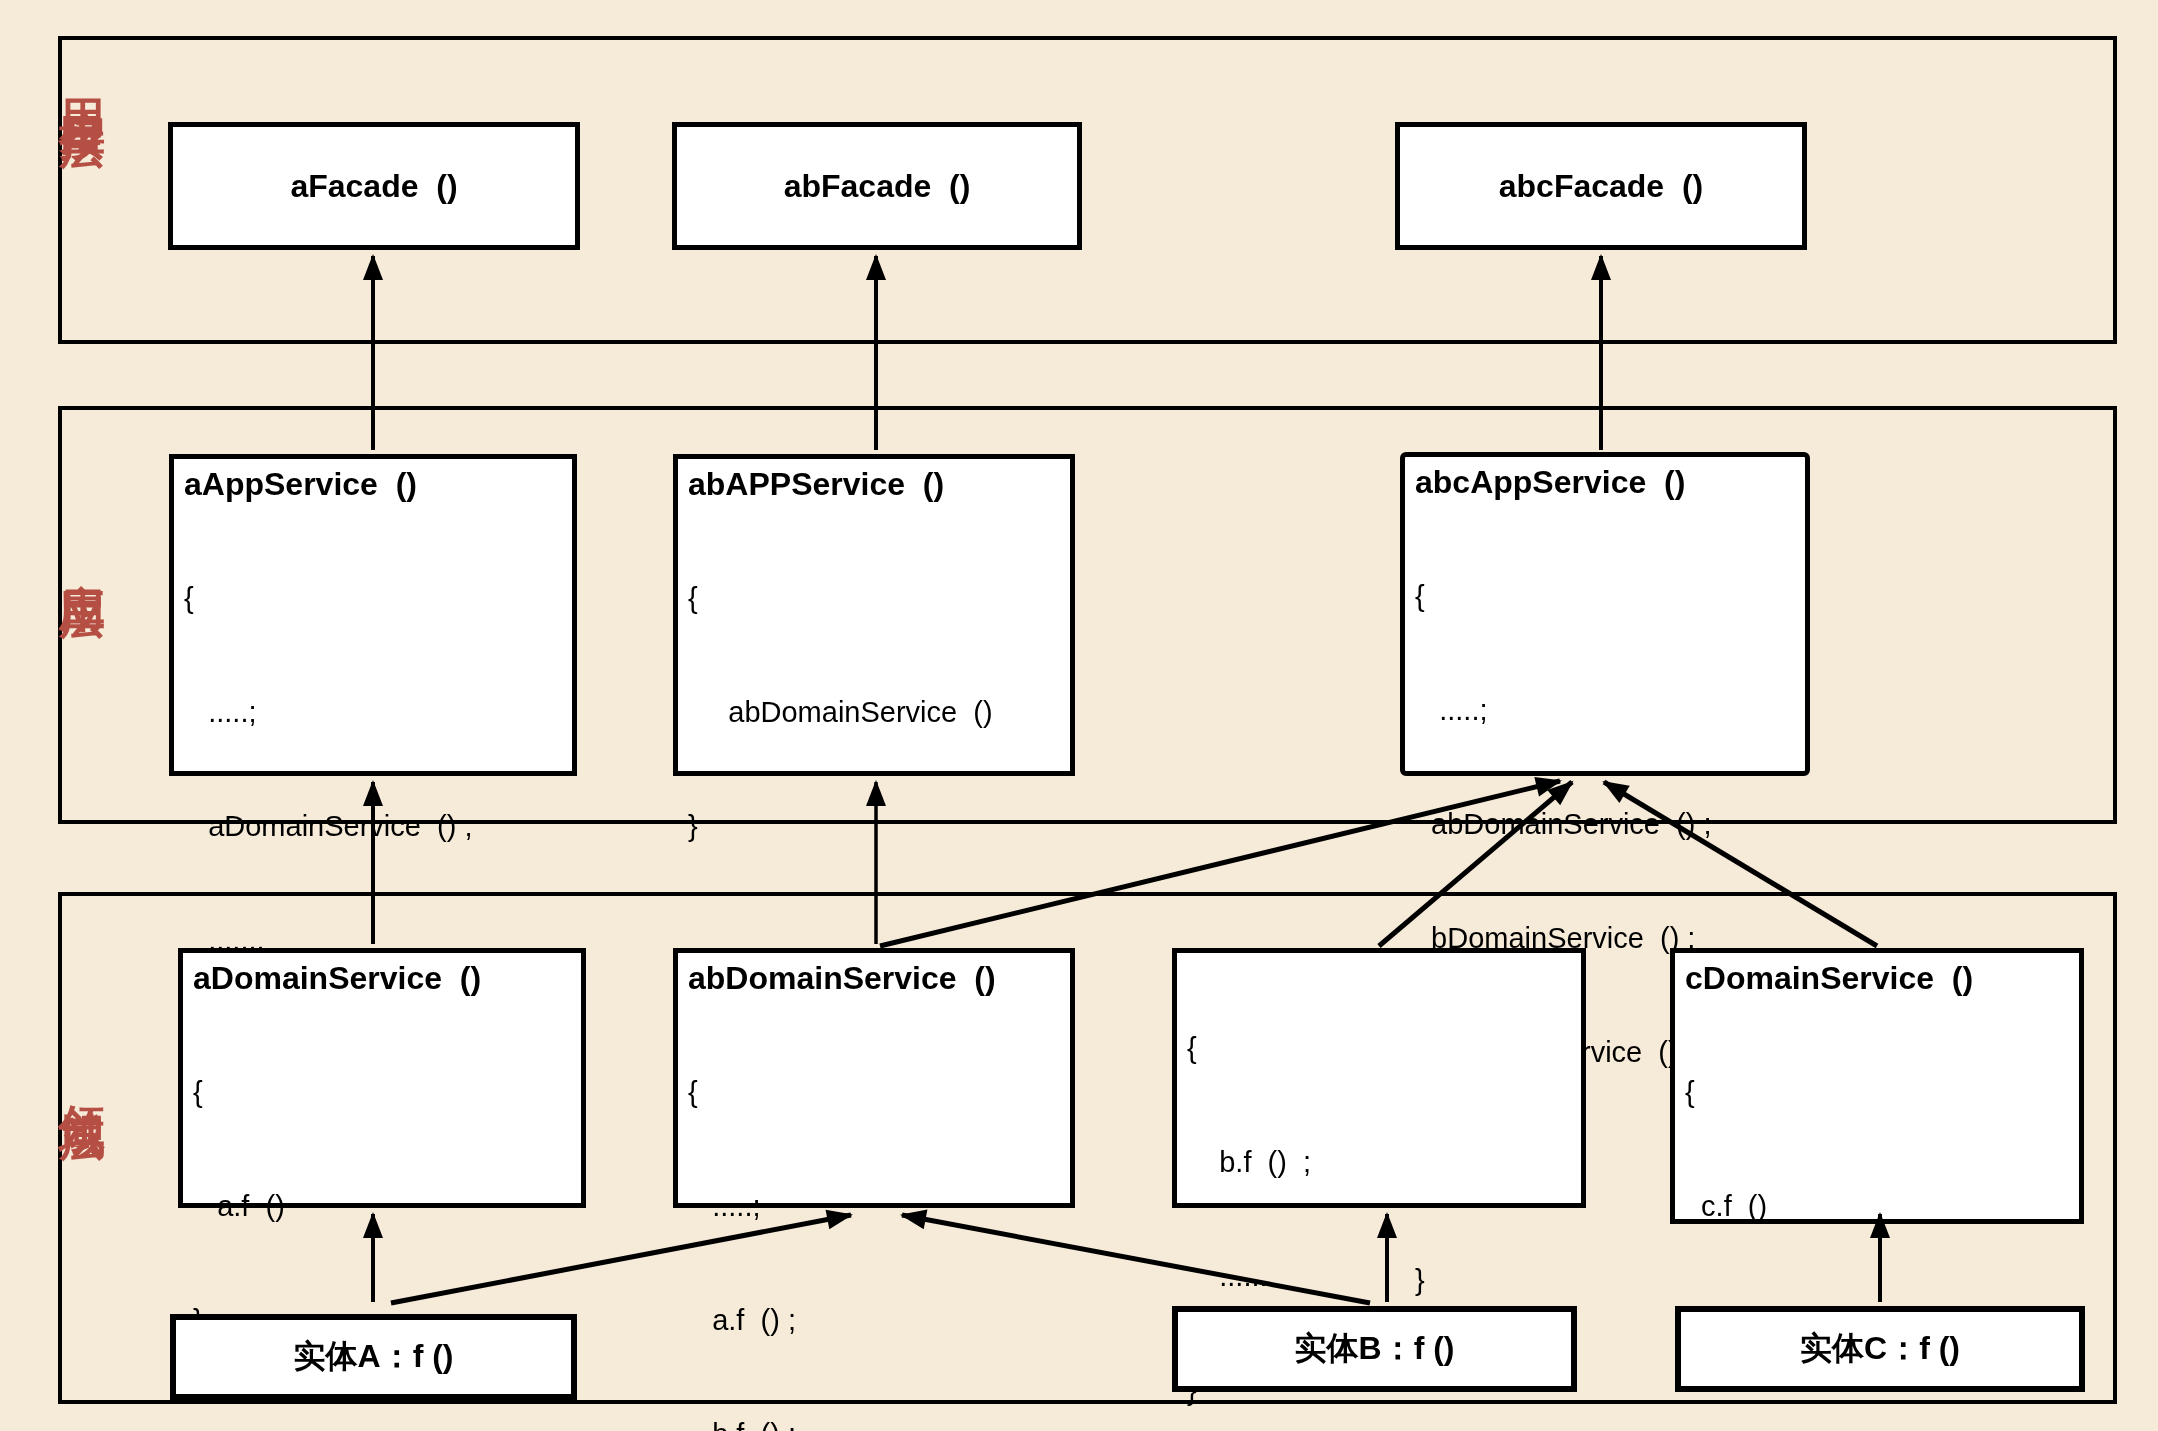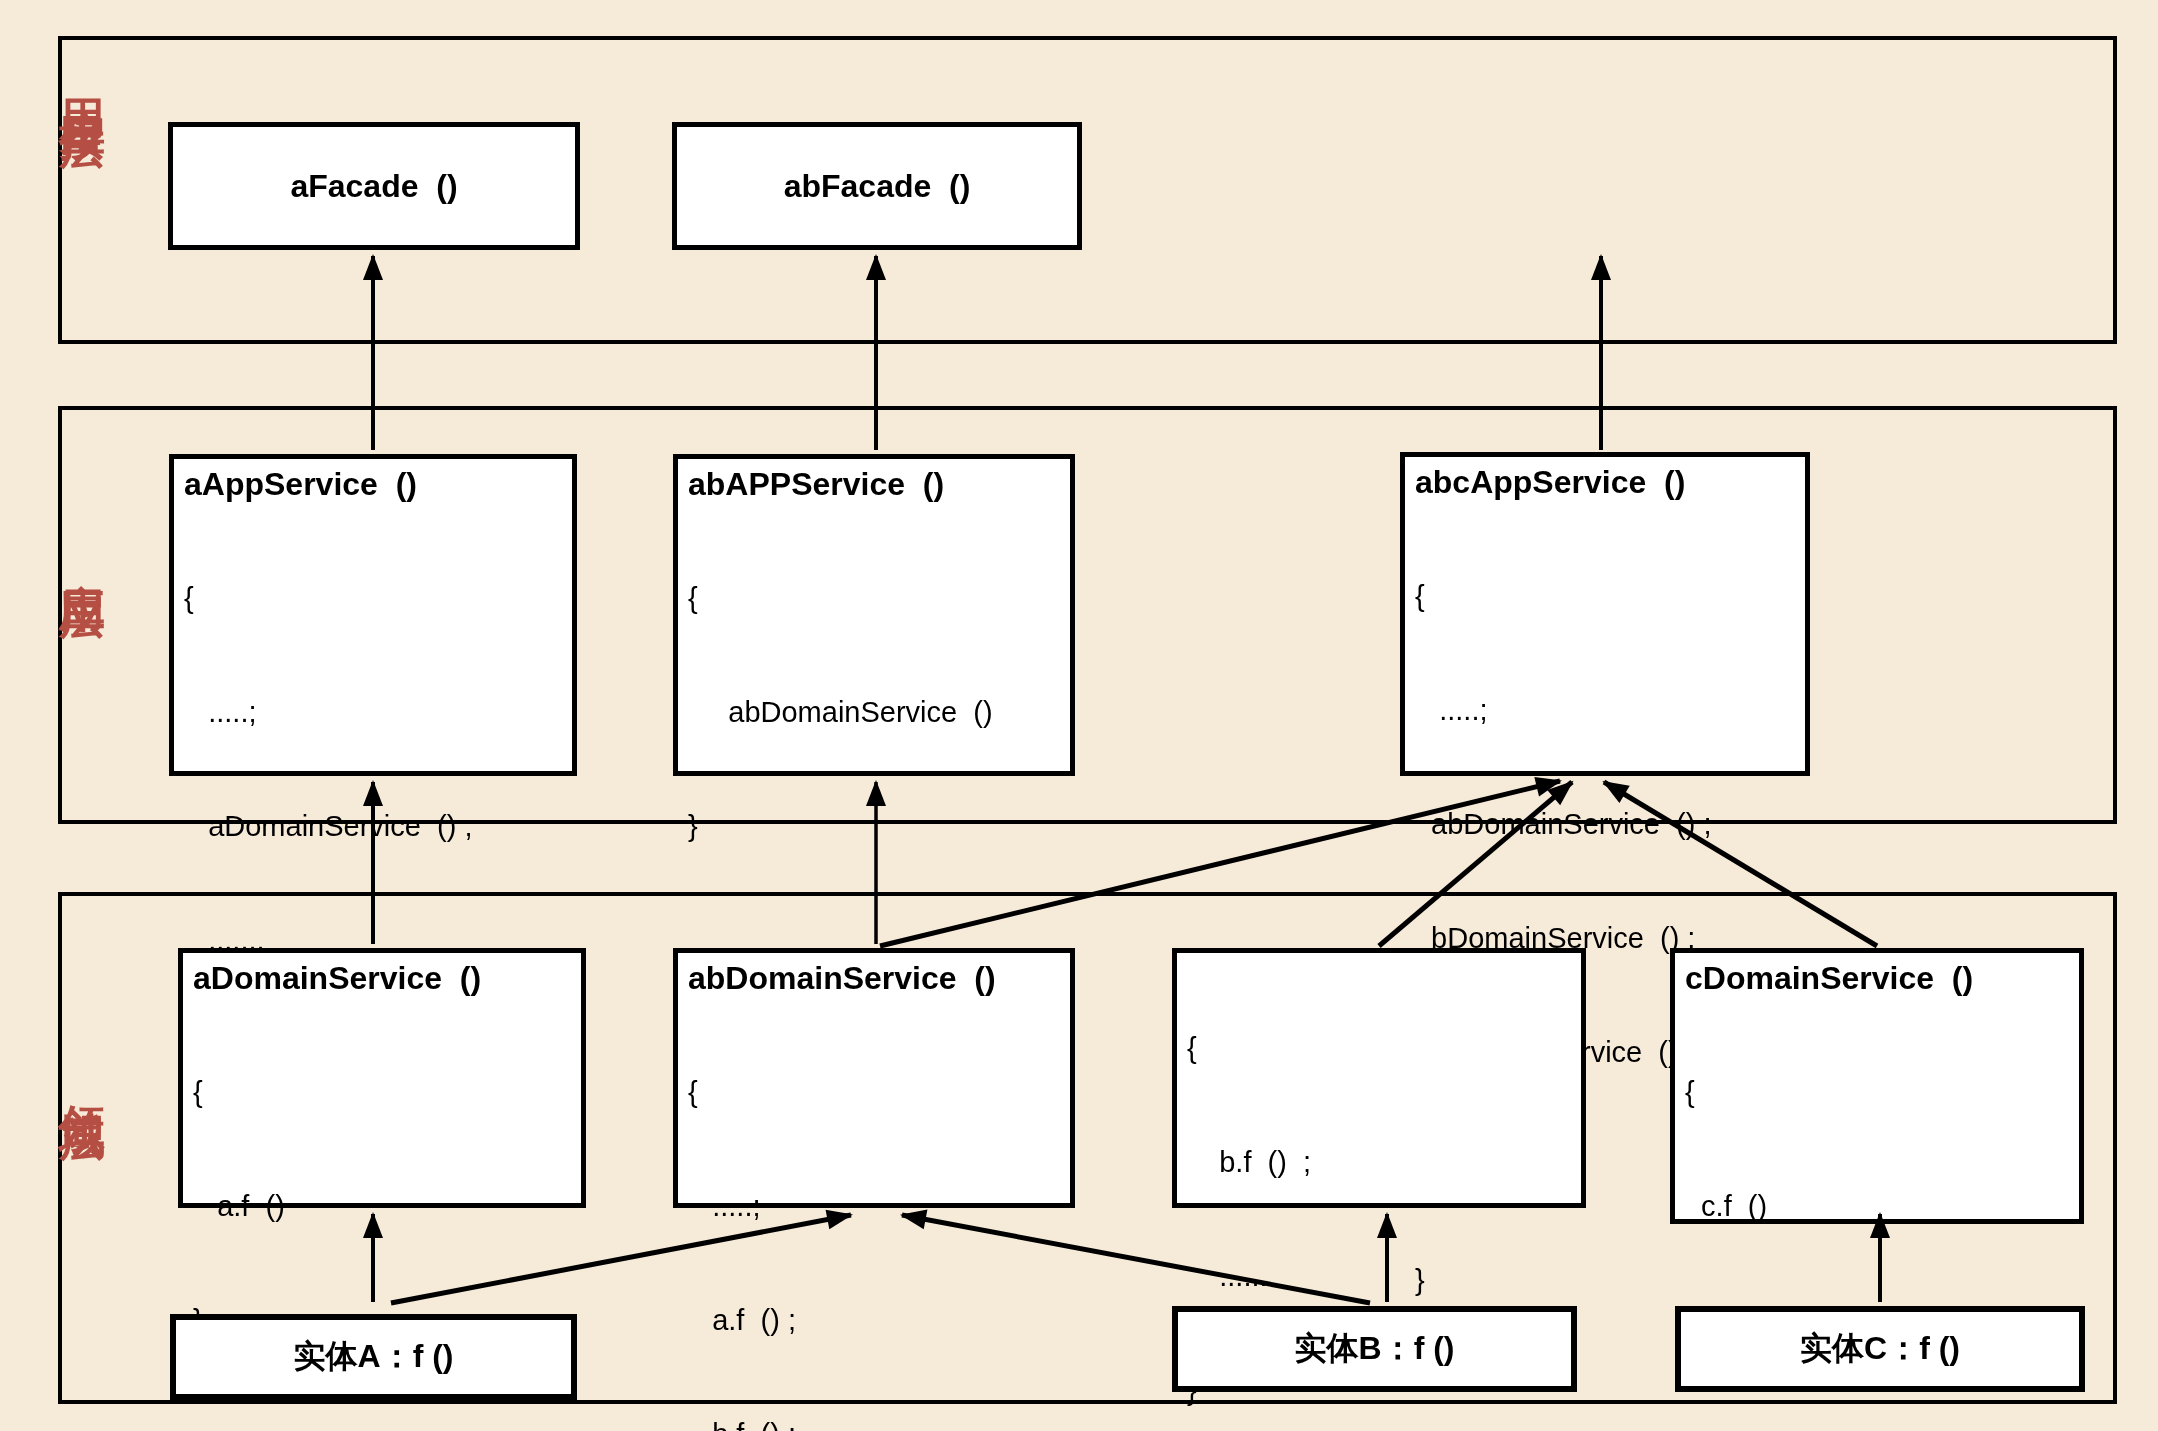--- a/index.html
+++ b/index.html
@@ -31,21 +31,21 @@
   .center-box{display:flex;align-items:center;justify-content:center;}
   .center-box .box-title{padding:0;}
   .entity{border-width:6px;}
   
   #facade-a  {left:168px;top:122px;width:412px;height:128px;}
   #facade-ab {left:672px;top:122px;width:410px;height:128px;}
   #facade-abc{left:1395px;top:122px;width:412px;height:128px;}
   
   #app-a  {left:169px;top:454px;width:408px;height:322px;}
   #app-ab {left:673px;top:454px;width:402px;height:322px;}
-  #app-abc{left:1400px;top:452px;width:410px;height:324px;}
+  #app-abc{left:1400px;top:452px;width:410px;height:324px;border-radius:6px;}
   
   #dom-a {left:178px;top:948px;width:408px;height:260px;}
   #dom-ab{left:673px;top:948px;width:402px;height:260px;}
   #dom-b {left:1172px;top:948px;width:414px;height:260px;}
   #dom-c {left:1670px;top:948px;width:414px;height:276px;}
   
   #ent-a{left:170px;top:1306px;width:407px;height:86px;margin-top:8px;}
   #ent-b{left:1172px;top:1306px;width:405px;height:86px;}
   #ent-c{left:1675px;top:1306px;width:410px;height:86px;}
   svg.arrows{position:absolute;left:0;top:0;width:2158px;height:1431px;pointer-events:none;}
@@ -62,20 +62,23 @@
 
   <div class="vlabel" id="vlabel-ui">用户接口层</div>
   <div class="vlabel" id="vlabel-app">应用层</div>
   <div class="vlabel" id="vlabel-dom">领域层</div>
 
   <div class="box center-box" id="facade-a">
     <div class="box-title">aFacade  ()</div>
   </div>
   <div class="box center-box" id="facade-ab">
     <div class="box-title">abFacade  ()</div>
+  </div>
+  <div class="box center-box" id="facade-abc">
+    <div class="box-title">abcFacade  ()</div>
   </div>
 
   <div class="box" id="app-a">
     <div class="box-title">aAppService  ()</div>
     <div class="code">
       <div class="line">{</div>
       <div class="line">   .....;</div>
       <div class="line">   aDomainService  () ;</div>
       <div class="line">   .......</div>
       <div class="line">}</div>

